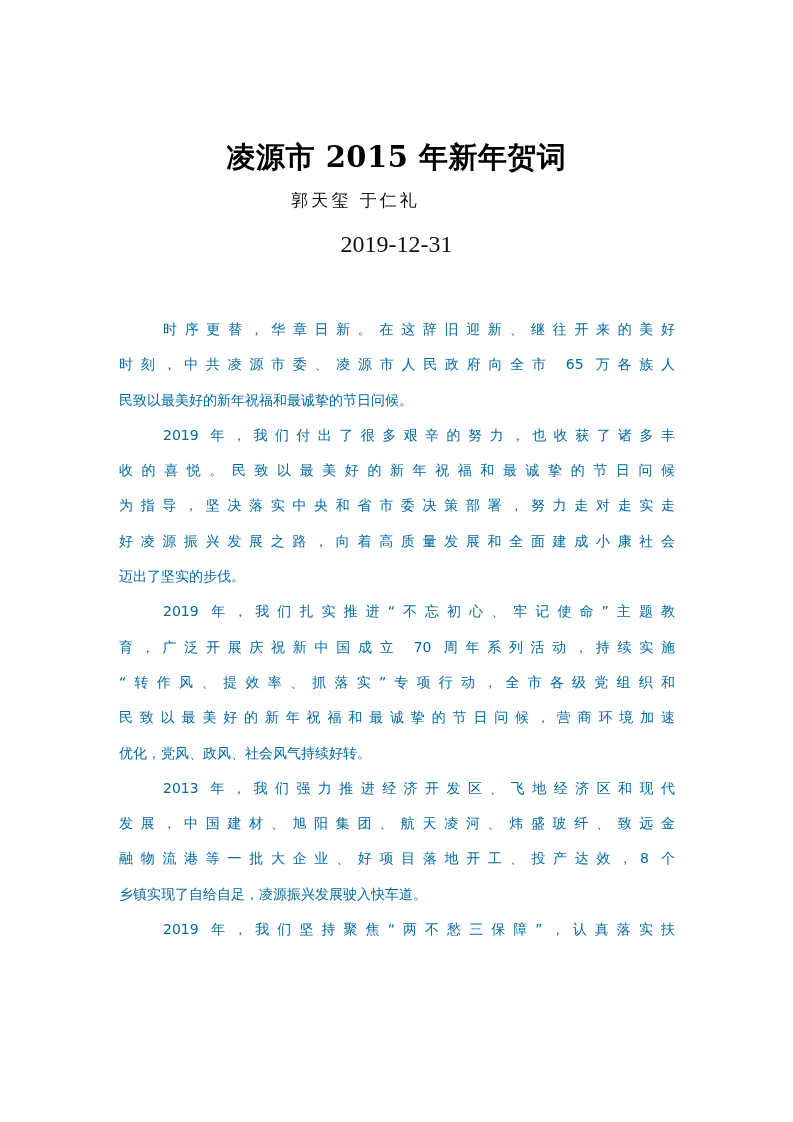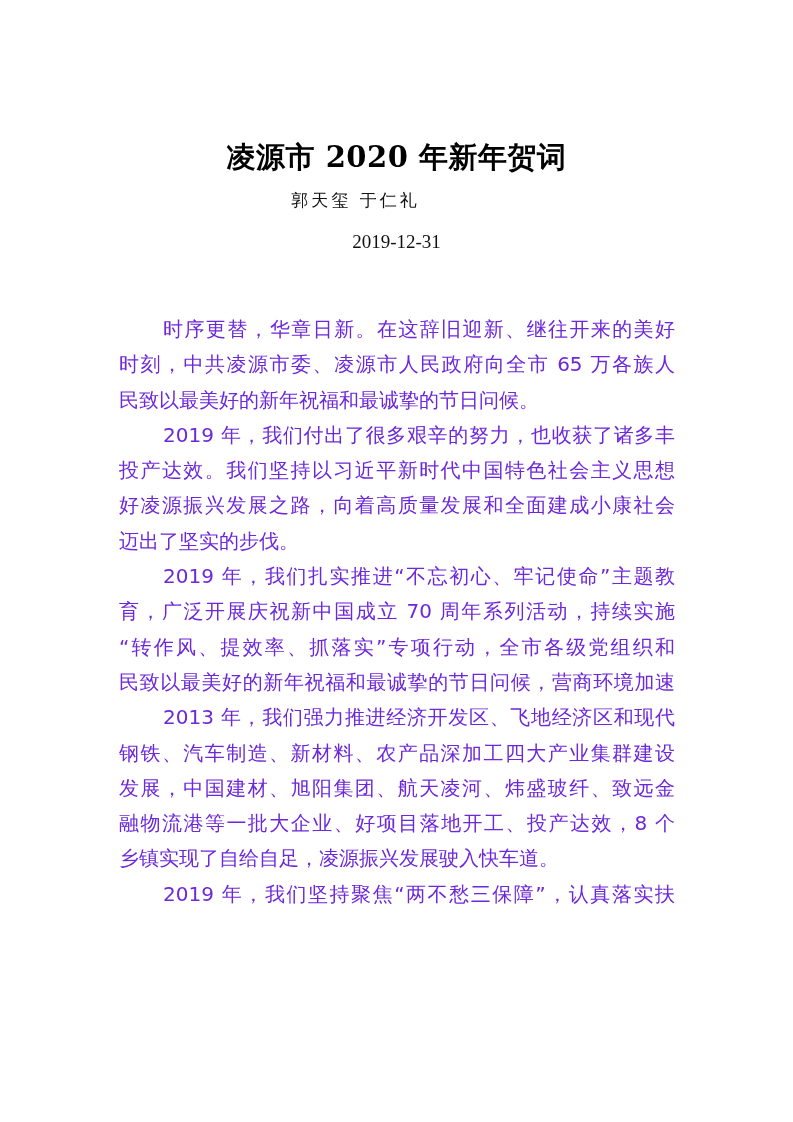--- a/index.html
+++ b/index.html
@@ -9,56 +9,57 @@
     position: absolute; left: 0; width: 793px; top: 138px; text-align: center;
     font-family: "DejaVu Serif", "Liberation Serif", serif; font-weight: bold;
     font-size: 29px; letter-spacing: 0.5px; color: #000;
   }
   .authors {
     position: absolute; left: 0; width: 711px; top: 189px; text-align: center;
     font-family: "DejaVu Serif", "Liberation Serif", serif; font-size: 17px; letter-spacing: 3px; color: #111;
   }
   .date {
     position: absolute; left: 0; width: 793px; top: 231px; text-align: center;
-    font-family: "Liberation Serif", "DejaVu Serif", serif; font-size: 19px; color: #111;
+    font-family: "Liberation Serif", "DejaVu Serif", serif; font-size: 24px; color: #111;
   }
   .body { position: absolute; left: 119px; top: 312px; width: 556px; }
   .line {
     height: 35.3px; line-height: 35.3px; white-space: nowrap;
-    font-family: "DejaVu Sans", "Liberation Sans", sans-serif; font-size: 20px; color: #6d28d9;
+    font-family: "DejaVu Sans", "Liberation Sans", sans-serif; font-size: 14px; color: #0369a1;
     text-align: justify; text-align-last: justify; letter-spacing: 0px;
   }
   .line.indent { padding-left: 44px; }
   .line.last { text-align-last: left; }
 </style>
 </head>
 <body>
 
 <div class="page">
-  <div class="title">凌源市 2020 年新年贺词</div>
+  <div class="title">凌源市 2015 年新年贺词</div>
   <div class="authors">郭天玺  于仁礼</div>
   <div class="date">2019-12-31</div>
 
   <div class="body">
 
     <div class="line indent">时序更替，华章日新。在这辞旧迎新、继往开来的美好</div>
     <div class="line">时刻，中共凌源市委、凌源市人民政府向全市 65 万各族人</div>
     <div class="line last">民致以最美好的新年祝福和最诚挚的节日问候。</div>
 
     <div class="line indent">2019 年，我们付出了很多艰辛的努力，也收获了诸多丰</div>
-    <div class="line">投产达效。我们坚持以习近平新时代中国特色社会主义思想</div>
+    <div class="line">收的喜悦。民致以最美好的新年祝福和最诚挚的节日问候</div>
+    <div class="line">为指导，坚决落实中央和省市委决策部署，努力走对走实走</div>
     <div class="line">好凌源振兴发展之路，向着高质量发展和全面建成小康社会</div>
     <div class="line last">迈出了坚实的步伐。</div>
 
     <div class="line indent">2019 年，我们扎实推进“不忘初心、牢记使命”主题教</div>
     <div class="line">育，广泛开展庆祝新中国成立 70 周年系列活动，持续实施</div>
     <div class="line">“转作风、提效率、抓落实”专项行动，全市各级党组织和</div>
     <div class="line">民致以最美好的新年祝福和最诚挚的节日问候，营商环境加速</div>
+    <div class="line last">优化，党风、政风、社会风气持续好转。</div>
 
     <div class="line indent">2013 年，我们强力推进经济开发区、飞地经济区和现代</div>
-    <div class="line">钢铁、汽车制造、新材料、农产品深加工四大产业集群建设</div>
     <div class="line">发展，中国建材、旭阳集团、航天凌河、炜盛玻纤、致远金</div>
     <div class="line">融物流港等一批大企业、好项目落地开工、投产达效，8 个</div>
     <div class="line last">乡镇实现了自给自足，凌源振兴发展驶入快车道。</div>
 
     <div class="line indent">2019 年，我们坚持聚焦“两不愁三保障”，认真落实扶</div>
   </div>
 </div>
 
 </body></html>

